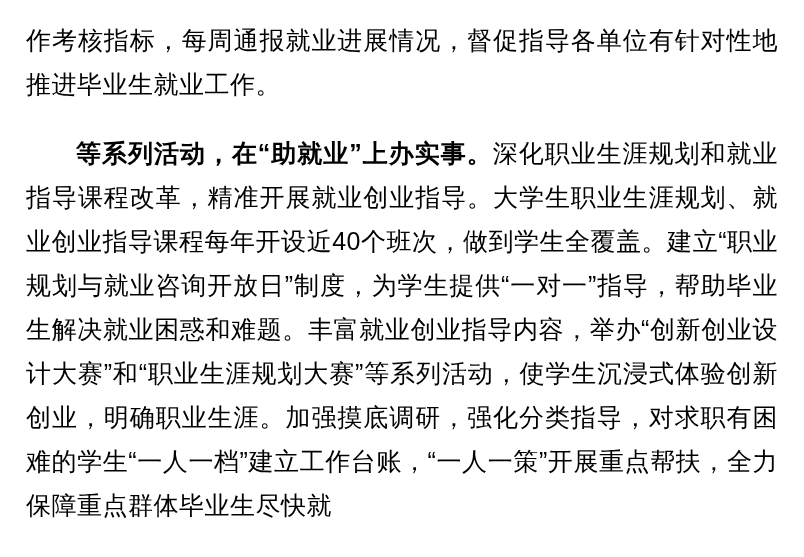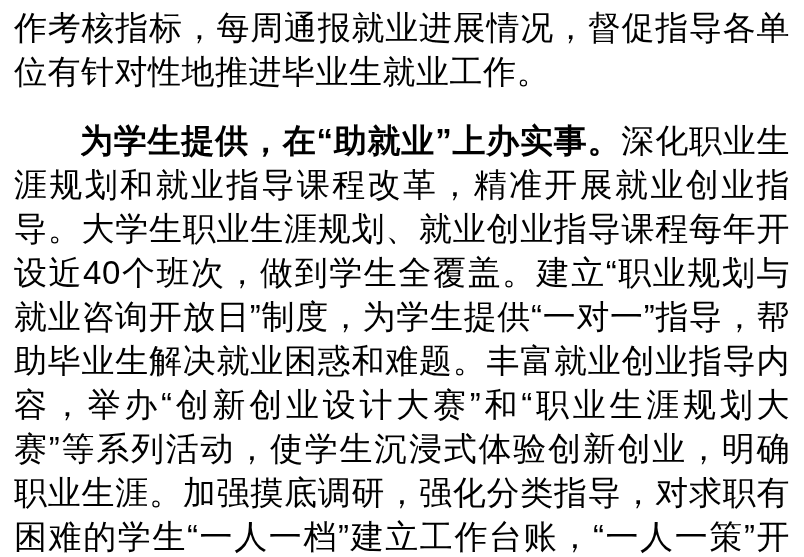--- a/index.html
+++ b/index.html
@@ -15,22 +15,22 @@
   }
   .doc-page {
     box-sizing: border-box;
     width: 804px;
     height: 557px;
     padding: 2px 10px 0 10px;
     overflow: hidden;
     background: #ffffff;
   }
   .doc-page p {
-    margin: 4px;
-    font-size: 33px;
+    margin: 16px;
+    font-size: 25px;
     line-height: 44px;
     color: #000000;
     text-align: justify;
     text-justify: inter-character;
     letter-spacing: 0.5px;
     word-break: break-all;
   }
   .para-continued {
     text-indent: 0;
   }
@@ -43,14 +43,14 @@
   }
   .body-regular {
     font-weight: normal;
   }
 </style>
 </head>
 <body>
 
 <div class="doc-page">
   <p class="para-continued">作考核指标，每周通报就业进展情况，督促指导各单位有针对性地推进毕业生就业工作。</p>
-  <p class="para-indented"><span class="lead-bold">为学生提供，在“助就业”上办实事。</span><span class="body-regular">深化职业生涯规划和就业指导课程改革，精准开展就业创业指导。大学生职业生涯规划、就业创业指导课程每年开设近40个班次，做到学生全覆盖。建立“职业规划与就业咨询开放日”制度，为学生提供“一对一”指导，帮助毕业生解决就业困惑和难题。丰富就业创业指导内容，举办“创新创业设计大赛”和“职业生涯规划大赛”等系列活动，使学生沉浸式体验创新创业，明确职业生涯。加强摸底调研，强化分类指导，对求职有困难的学生“一人一档”建立工作台账，“一人一策”开展重点帮扶，全力保障重点群体毕业生尽快就</span></p>
+  <p class="para-indented"><span class="lead-bold">等系列活动，在“助就业”上办实事。</span><span class="body-regular">深化职业生涯规划和就业指导课程改革，精准开展就业创业指导。大学生职业生涯规划、就业创业指导课程每年开设近40个班次，做到学生全覆盖。建立“职业规划与就业咨询开放日”制度，为学生提供“一对一”指导，帮助毕业生解决就业困惑和难题。丰富就业创业指导内容，举办“创新创业设计大赛”和“职业生涯规划大赛”等系列活动，使学生沉浸式体验创新创业，明确职业生涯。加强摸底调研，强化分类指导，对求职有困难的学生“一人一档”建立工作台账，“一人一策”开展重点帮扶，全力保障重点群体毕业生尽快就</span></p>
 </div>
 
 </body></html>

